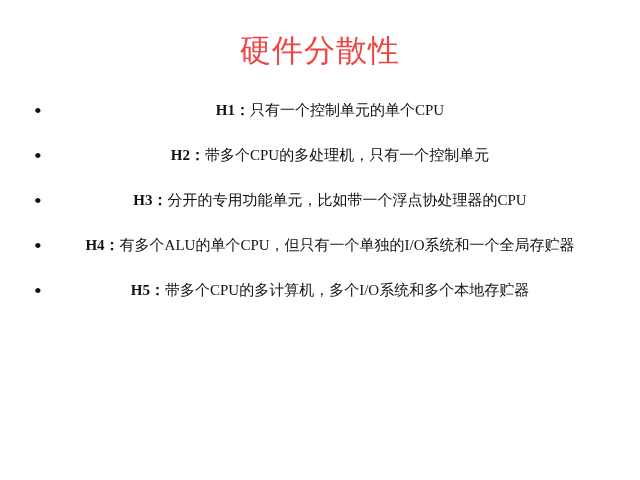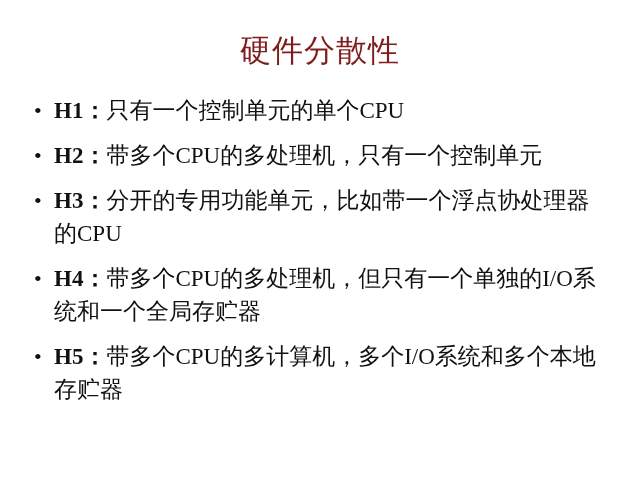--- a/index.html
+++ b/index.html
@@ -19,21 +19,21 @@
     width: 640px;
     height: 480px;
     box-sizing: border-box;
     background: #ffffff;
   }
   .slide-title {
     text-align: center;
     font-size: 31px;
     line-height: 1.1;
     font-weight: 400;
-    color: #7f1d1d;
+    color: #ef4444;
     padding-top: 34px;
     letter-spacing: 1px;
   }
   .bullet-list {
     margin: 0;
     padding: 26px 34px 0 34px;
     list-style: none;
   }
   .bullet-item {
     display: flex;
@@ -43,24 +43,25 @@
   .bullet-dot {
     flex: 0 0 auto;
     width: 20px;
     font-size: 22px;
     line-height: 33px;
     text-align: left;
     color: #111111;
   }
   .bullet-text {
     flex: 1 1 auto;
-    font-size: 23px;
+    font-size: 15px;
     line-height: 33px;
     color: #111111;
     font-weight: 400;
+    text-align: center;
   }
   .bullet-text .lbl {
     font-weight: 700;
   }
 </style>
 </head>
 <body>
 
 <div class="slide">
 
@@ -78,21 +79,21 @@
       <span class="bullet-text"><span class="lbl">H2</span><span class="lbl">：</span><span>带多个CPU的多处理机，只有一个控制单元</span></span>
     </li>
 
     <li class="bullet-item">
       <span class="bullet-dot">•</span>
       <span class="bullet-text"><span class="lbl">H3</span><span class="lbl">：</span><span>分开的专用功能单元，比如带一个浮点协处理器的CPU</span></span>
     </li>
 
     <li class="bullet-item">
       <span class="bullet-dot">•</span>
-      <span class="bullet-text"><span class="lbl">H4</span><span class="lbl">：</span><span>带多个CPU的多处理机，但只有一个单独的I/O系统和一个全局存贮器</span></span>
+      <span class="bullet-text"><span class="lbl">H4</span><span class="lbl">：</span><span>有多个ALU的单个CPU，但只有一个单独的I/O系统和一个全局存贮器</span></span>
     </li>
 
     <li class="bullet-item">
       <span class="bullet-dot">•</span>
       <span class="bullet-text"><span class="lbl">H5</span><span class="lbl">：</span><span>带多个CPU的多计算机，多个I/O系统和多个本地存贮器</span></span>
     </li>
 
   </ul>
 </div>
 

